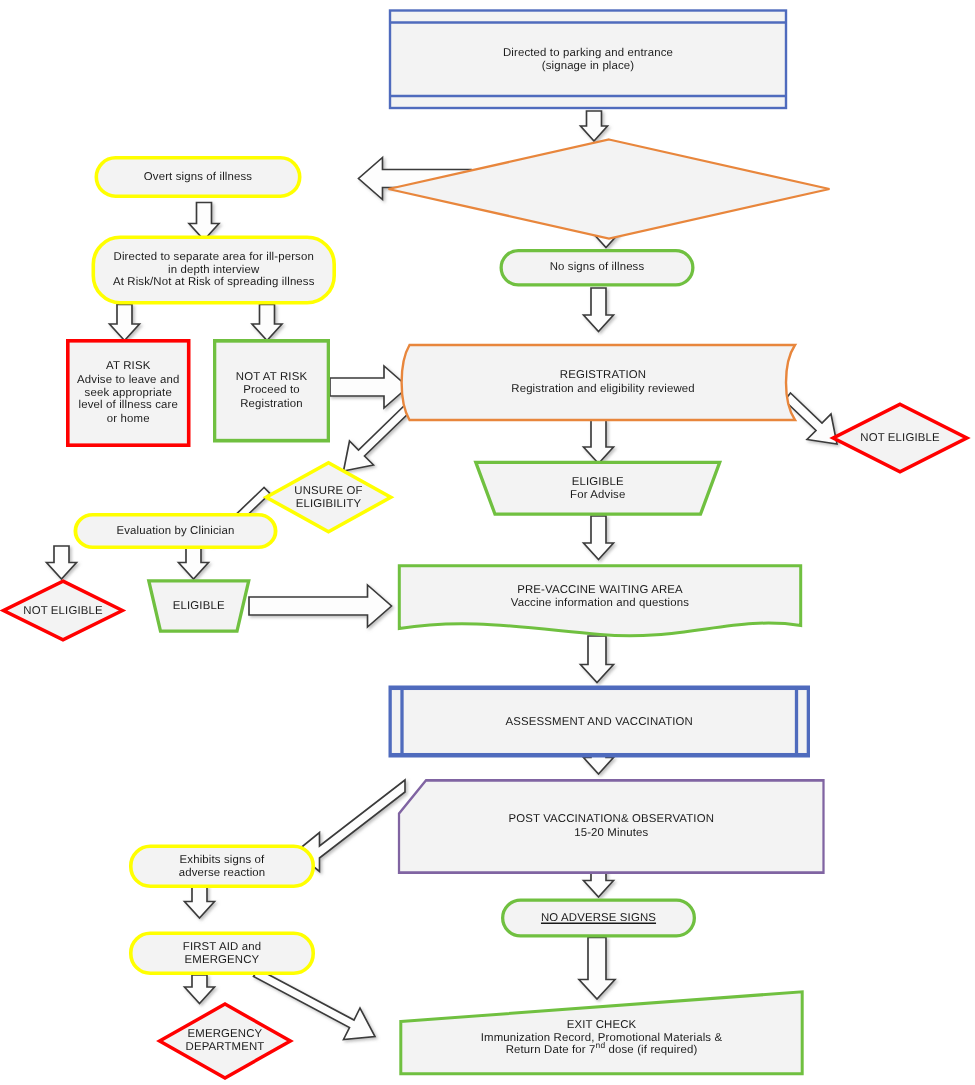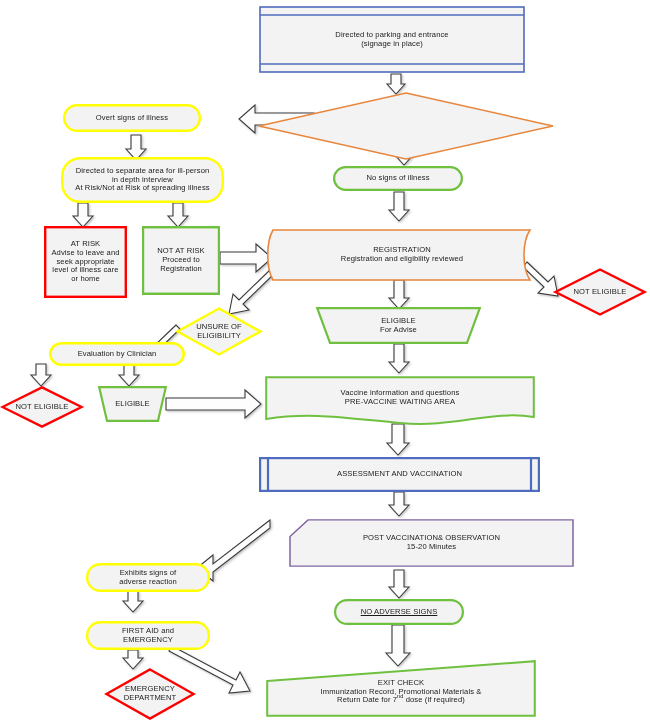--- a/index.html
+++ b/index.html
@@ -244,39 +244,39 @@
     </div>
   </div>
 
   <div class="node" style="left:265px;top:376px;width:270px;height:50px;">
     <div class="shape">
       <svg viewBox="0 0 270 50" preserveAspectRatio="none">
         <path d="M1.2,1.2 H268.8 V41 C225,34 190,52 135,47 C80,42 45,36 1.2,43 Z" fill="#f3f3f3" stroke="#70c040" stroke-width="2"></path>
       </svg>
     </div>
     <div class="txt" style="margin-top:-6px;">
+      <span class="lbl-strong">PRE-VACCINE WAITING AREA</span>
       <span class="lbl-strong">Vaccine information and questions</span>
-      <span class="lbl-strong">PRE-VACCINE WAITING AREA</span>
-    </div>
-  </div>
-
-  <div class="node" style="left:259px;top:457px;width:281px;height:35px;">
+    </div>
+  </div>
+
+  <div class="node" style="left:259px;top:457px;width:281px;height:48px;">
     <div class="shape">
       <svg viewBox="0 0 281 35" preserveAspectRatio="none">
         <rect x="1.1" y="1.1" width="278.8" height="32.8" fill="#f3f3f3" stroke="#4f6bbd" stroke-width="2.2"></rect>
         <line x1="9" y1="1.1" x2="9" y2="33.9" stroke="#4f6bbd" stroke-width="2.2"></line>
         <line x1="272" y1="1.1" x2="272" y2="33.9" stroke="#4f6bbd" stroke-width="2.2"></line>
       </svg>
     </div>
     <div class="txt">
       <span>ASSESSMENT AND VACCINATION</span>
     </div>
   </div>
 
-  <div class="node" style="left:265px;top:519px;width:285px;height:48px;margin-left:24px;">
+  <div class="node" style="left:265px;top:519px;width:285px;height:64px;">
     <div class="shape">
       <svg viewBox="0 0 285 52" preserveAspectRatio="none">
         <polygon points="19,1 284,1 284,51 1,51 1,19" fill="#f3f3f3" stroke="#8064a2" stroke-width="1.5"></polygon>
       </svg>
     </div>
     <div class="txt">
       <span class="lbl-strong">POST VACCINATION&amp; OBSERVATION</span>
       <span class="lbl-strong">15-20 Minutes</span>
     </div>
   </div>

